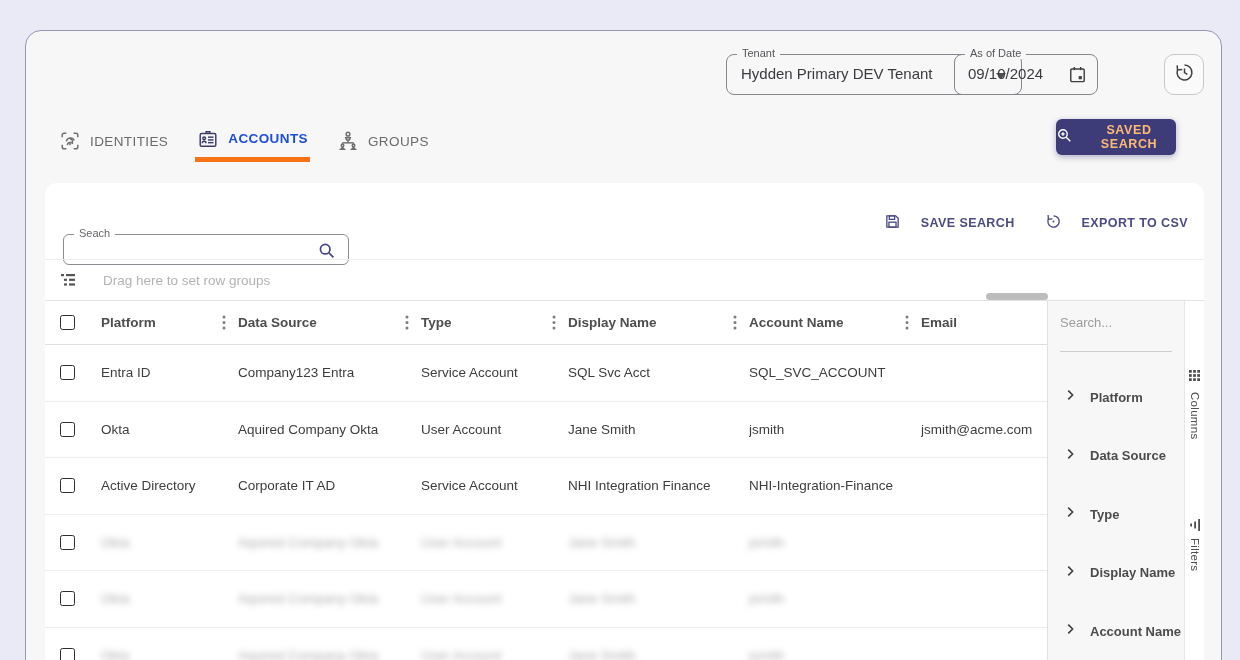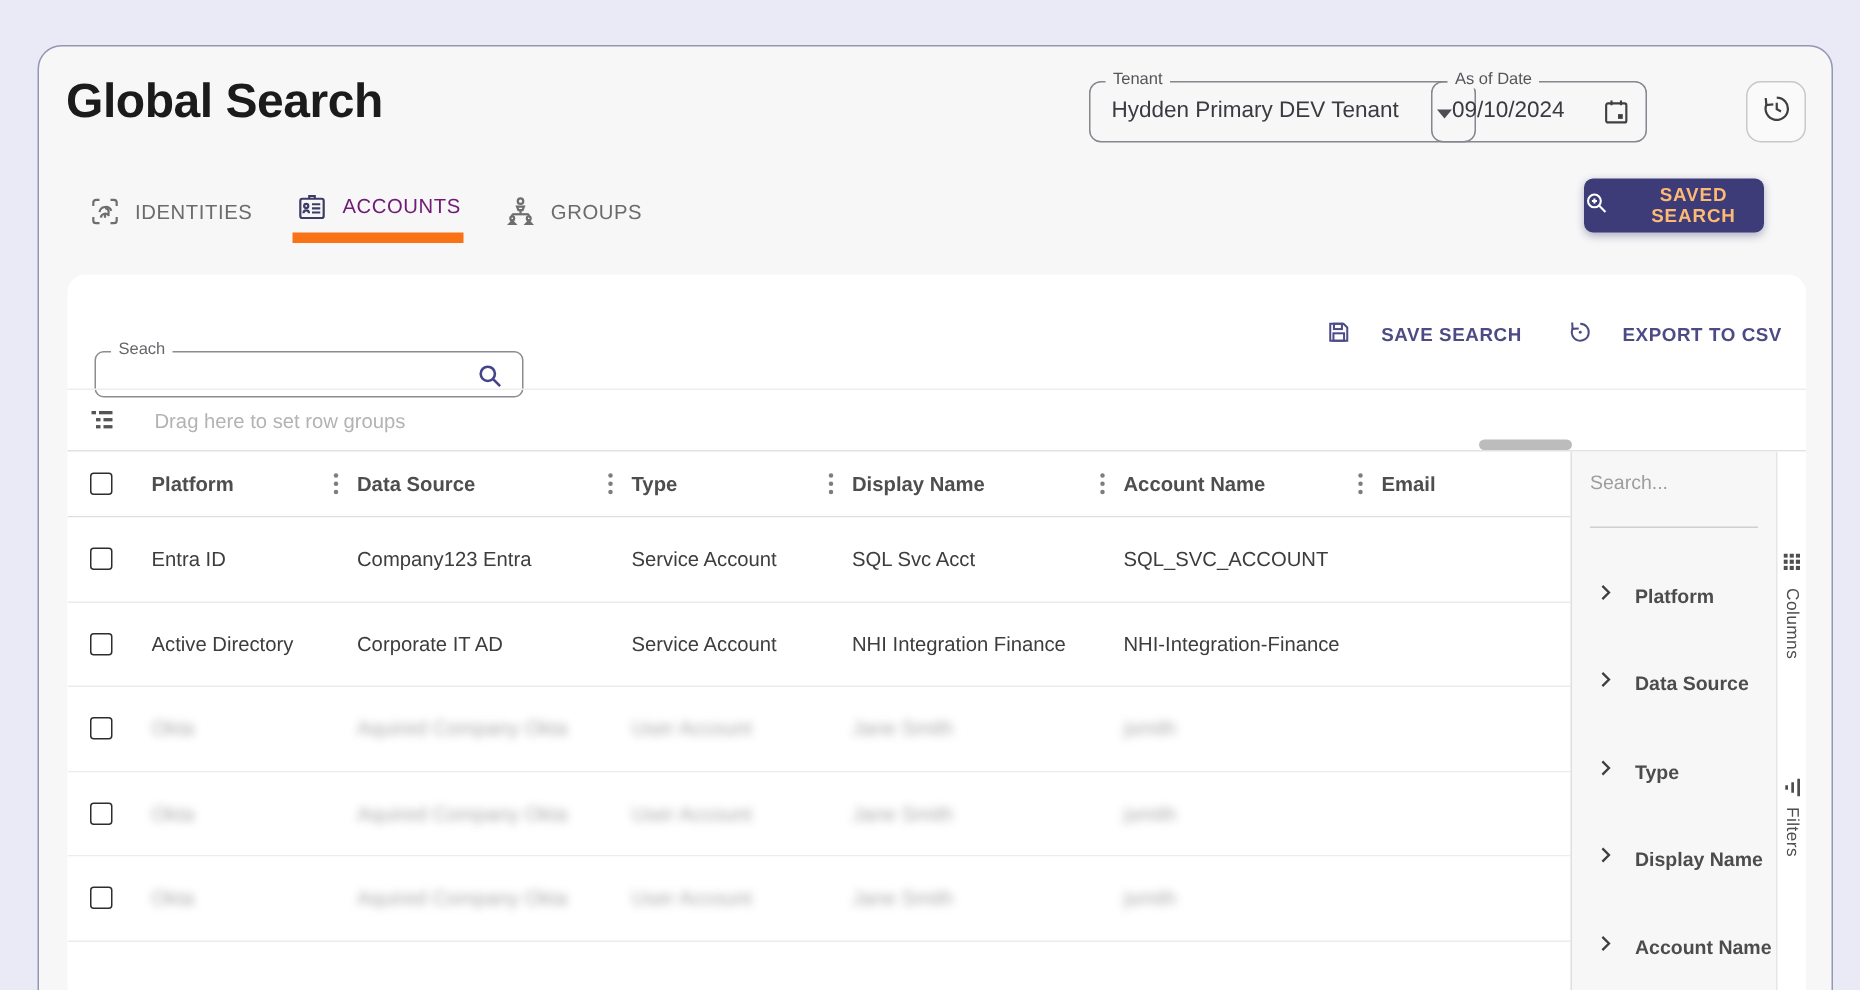--- a/index.html
+++ b/index.html
@@ -10,35 +10,35 @@
   
   .card { position:absolute; left:25px; top:30px; width:1197px; height:680px;
           background:#f7f7f8; border:1.5px solid #9397b4; border-radius:16px; }
 
   .page-title { position:absolute; left:18px; top:18px; font-size:32px; font-weight:600; color:#1b1b1b; letter-spacing:-0.3px; }
 
   
   .outlined { position:absolute; border:1.5px solid #86868c; border-radius:8px; background:transparent; }
   .outlined .float-label { position:absolute; top:-8px; left:10px; font-size:11px; color:#55555a;
                            background:#f7f7f8; padding:0 5px; white-space:nowrap; }
-  .tenant-box { left:700px; top:23px; width:258px; height:41px; cursor:pointer; }
+  .tenant-box { left:700px; top:23px; width:296px; height:41px; cursor:pointer; }
   .tenant-box .value { position:absolute; left:14px; top:10px; font-size:15px; color:#3a3a40; }
   .caret { position:absolute; right:15px; top:18px; width:0; height:0;
            border-left:5px solid transparent; border-right:5px solid transparent; border-top:6px solid #4d4d52; }
   .date-box { left:928px; top:23px; width:144px; height:41px; }
   .date-box .value { position:absolute; left:13px; top:10px; font-size:15px; color:#3a3a40; }
   .date-box .cal { position:absolute; right:10px; top:10px; }
   .history-btn { position:absolute; left:1138px; top:23px; width:40px; height:41px; background:#fafafb;
                  border:1px solid #c7c7cc; border-radius:10px; display:flex; align-items:center; justify-content:center; cursor:pointer; }
 
   
   .tabs { position:absolute; left:31px; top:89px; height:42px; display:flex; gap:25px; }
   .tab { display:flex; align-items:center; gap:9px; padding:0 2px; font-size:13.5px; letter-spacing:0.4px;
          color:#6b6b6b; cursor:pointer;justify-content:flex-end; }
-  .tab.active { color:#701a75; font-weight:400; border-bottom:7px solid #f97316; }
+  .tab.active { color:#1d4ed8; font-weight:700; border-bottom:5px solid #f97316; }
   .tab .ticon { display:flex; }
 
   .saved-search-btn { position:absolute; left:1030px; top:88px; width:120px; height:36px; background:#3d3c78;
                       border:none; border-radius:6px; color:#fdba74; font-size:12.5px; font-weight:600; letter-spacing:0.6px;
                       display:flex; align-items:center; justify-content:center; gap:9px; cursor:pointer;
                       box-shadow:0 2px 6px rgba(44,44,98,0.35); font-family:inherit; }
 
   
   .panel { position:absolute; left:19px; top:152px; width:1159px; height:528px; background:#fff;
            border-radius:12px 12px 0 0; }
@@ -94,21 +94,20 @@
   .vtab-columns { top:66px; }
   .vtab-filters { top:218px; }
   .vtab .vlabel { writing-mode:vertical-rl; font-size:11.5px; color:#4e4e4e; letter-spacing:0.3px; }
 </style>
 </head>
 <body>
 
 <div class="stage">
   <div class="card">
 
-    <div class="page-title">Global Search</div>
 
     <div class="outlined tenant-box">
       <span class="float-label">Tenant</span>
       <span class="value">Hydden Primary DEV Tenant</span>
       <span class="caret"></span>
     </div>
 
     <div class="outlined date-box">
       <span class="float-label">As of Date</span>
       <span class="value">09/10/2024</span>
@@ -316,20 +315,31 @@
             <div class="cell col-source">Company123 Entra</div>
             <div class="cell col-type">Service Account</div>
             <div class="cell col-display">SQL Svc Acct</div>
             <div class="cell col-account">SQL_SVC_ACCOUNT</div>
             <div class="cell col-email"></div>
           </div>
           <div class="grid-row">
             <div class="col-check">
                 <span class="checkbox"></span>
               </div>
+            <div class="cell col-platform">Okta</div>
+            <div class="cell col-source">Aquired Company Okta</div>
+            <div class="cell col-type">User Account</div>
+            <div class="cell col-display">Jane Smith</div>
+            <div class="cell col-account">jsmith</div>
+            <div class="cell col-email">jsmith@acme.com</div>
+          </div>
+          <div class="grid-row">
+            <div class="col-check">
+                <span class="checkbox"></span>
+              </div>
             <div class="cell col-platform">Active Directory</div>
             <div class="cell col-source">Corporate IT AD</div>
             <div class="cell col-type">Service Account</div>
             <div class="cell col-display">NHI Integration Finance</div>
             <div class="cell col-account">NHI-Integration-Finance</div>
             <div class="cell col-email"></div>
           </div>
           <div class="grid-row redacted">
             <div class="col-check">
                 <span class="checkbox"></span>

